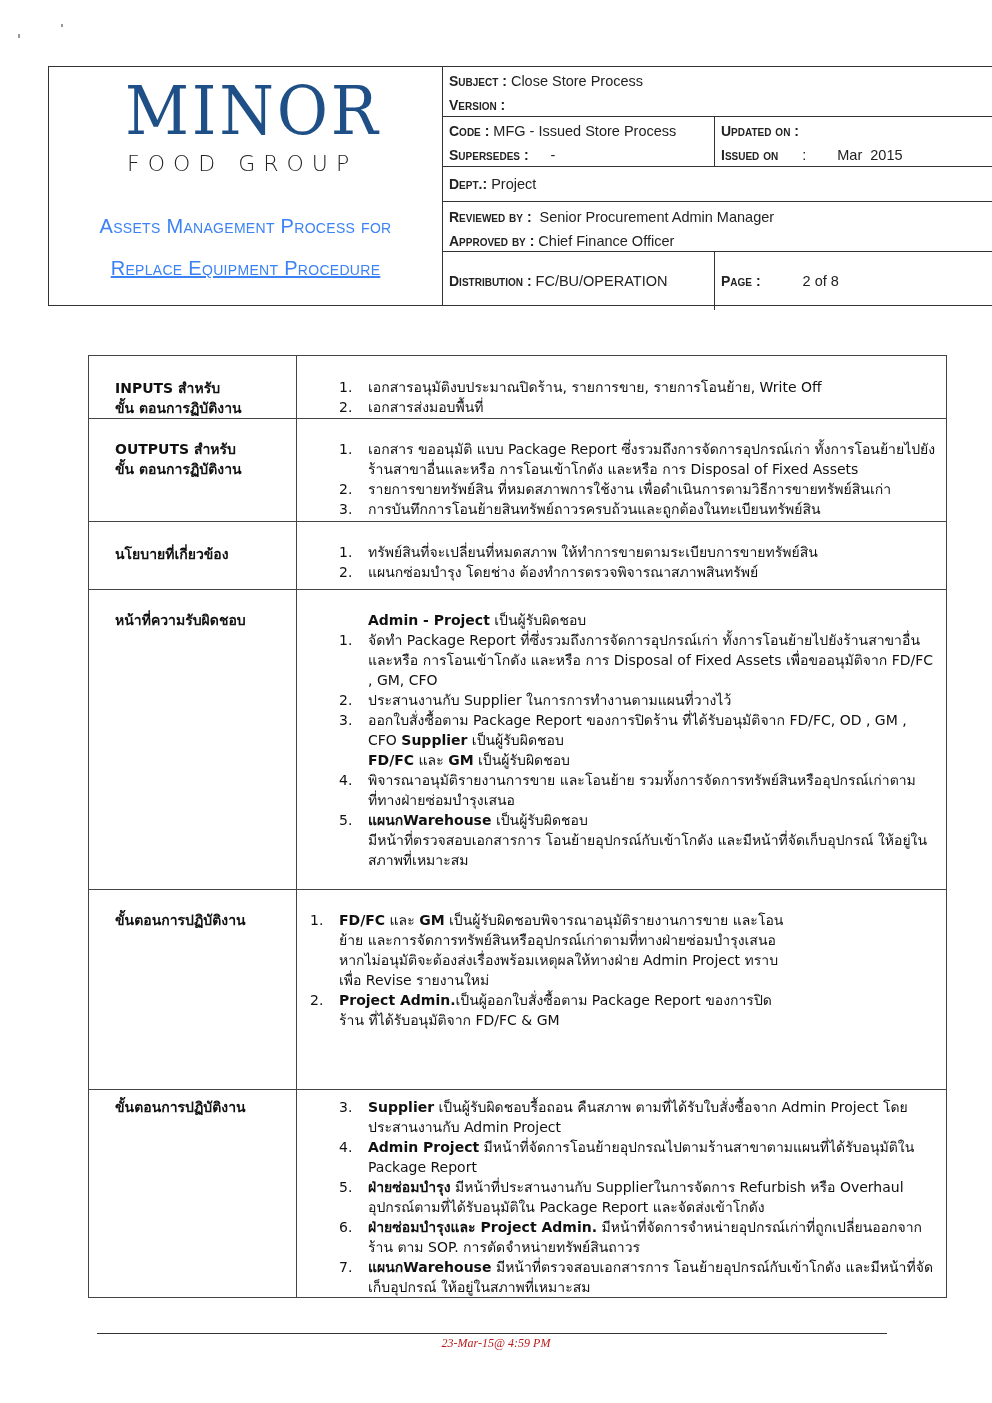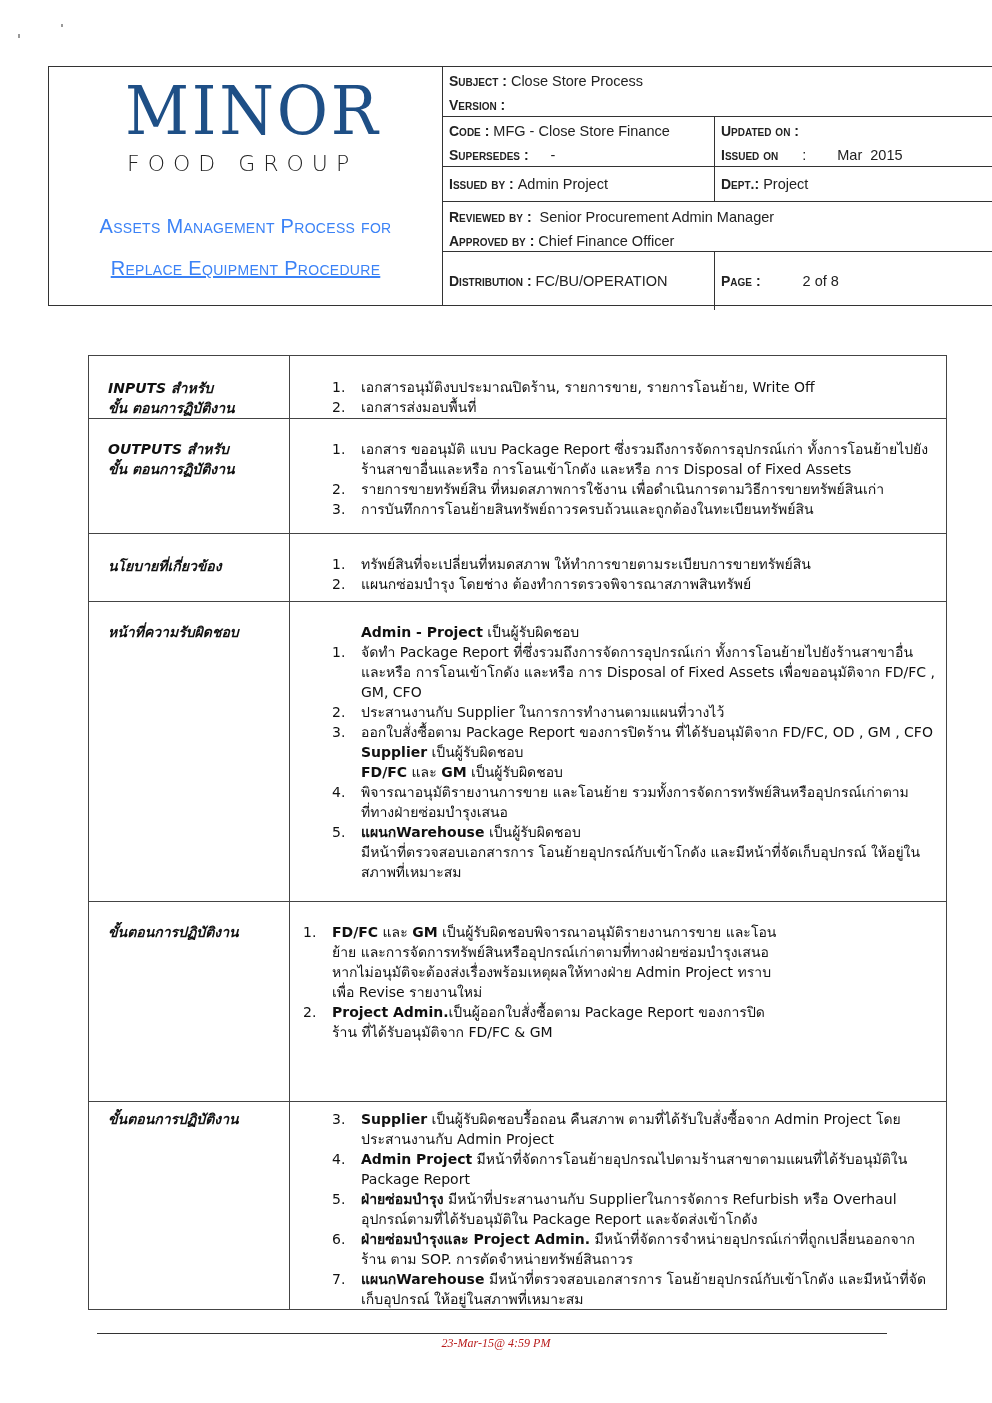--- a/index.html
+++ b/index.html
@@ -45,21 +45,21 @@
     .lbl { font-variant: small-caps; font-size: 14px; font-weight: 600; color: #222; }
     .val { margin-left: 4px; }
 
     
     .maintbl {
       position: absolute; left: 88px; top: 355px; width: 859px;
       border-collapse: collapse; font-family: "DejaVu Sans", sans-serif;
     }
     .maintbl td { border: 1.3px solid #444; vertical-align: top; padding: 0; }
     .maintbl td.lab {
-      width: 175px; padding: 20px 6px 0 19px; font-weight: bold; font-size: 14px; line-height: 20px; font-style: italic;
+      width: 175px; padding: 20px 6px 0 26px; font-weight: bold; font-size: 14px; line-height: 20px;
     }
     .maintbl td.body { padding: 20px 10px 0 0; font-size: 14px; line-height: 20px; }
     .list { margin: 0; padding: 0; list-style: none; }
     .list li { position: relative; padding-left: 71px; }
     .list li .num { position: absolute; left: 42px; top: 0; }
     .list.shallow li { padding-left: 42px; }
     .list.shallow li .num { left: 13px; }
     .sub { padding-left: 71px; }
     b { font-weight: bold; }
 
@@ -87,32 +87,29 @@
 
   <div class="hdr-right">
     <div class="hrow" style="height:50px;">
       <div class="hcell full">
         <div class="hline"><span class="lbl">Subject :</span><span class="val">Close Store Process</span></div>
         <div class="hline"><span class="lbl">Version :</span><span class="val"></span></div>
       </div>
     </div>
     <div class="hrow" style="height:50px;">
       <div class="hcell left">
-        <div class="hline"><span class="lbl">Code :</span><span class="val">MFG - Close Store Finance</span></div>
+        <div class="hline"><span class="lbl">Code :</span><span class="val">MFG - Issued Store Process</span></div>
         <div class="hline"><span class="lbl">Supersedes :</span><span class="val" style="margin-left:22px;">-</span></div>
       </div>
       <div class="hcell" style="flex:1;">
         <div class="hline"><span class="lbl">Updated on :</span><span class="val"></span></div>
         <div class="hline"><span class="lbl">Issued on</span><span class="val" style="margin-left:24px;">:</span><span class="val" style="margin-left:31px;white-space:pre;">Mar  2015</span></div>
       </div>
     </div>
     <div class="hrow" style="height:35px;">
-      <div class="hcell left">
-          <div class="hline" style="height:30px;line-height:30px;"><span class="lbl">Issued by :</span><span class="val">Admin Project</span></div>
-        </div>
       <div class="hcell" style="flex:1;">
           <div class="hline" style="height:30px;line-height:30px;"><span class="lbl">Dept.:</span><span class="val">Project</span></div>
         </div>
     </div>
     <div class="hrow" style="height:50px;">
       <div class="hcell full" style="padding-top:3px;">
         <div class="hline"><span class="lbl">Reviewed by  :</span><span class="val" style="margin-left:8px;">Senior Procurement Admin Manager</span></div>
         <div class="hline"><span class="lbl">Approved by :</span><span class="val">Chief Finance Officer</span></div>
       </div>
     </div>
@@ -136,21 +133,21 @@
       <div>ขั้น ตอนการฏิบัติงาน</div>
     </td>
     <td class="body" style="padding-top:21px;">
       <ul class="list">
         <li><span class="num">1.</span><span>เอกสารอนุมัติงบประมาณปิดร้าน, รายการขาย, รายการโอนย้าย, Write Off</span></li>
         <li><span class="num">2.</span><span>เอกสารส่งมอบพื้นที่</span></li>
       </ul>
     </td>
   </tr>
 
-  <tr style="height:115px;">
+  <tr style="height:103px;">
     <td class="lab">
       <div>OUTPUTS สำหรับ</div>
       <div>ขั้น ตอนการฏิบัติงาน</div>
     </td>
     <td class="body">
       <ul class="list">
         <li><span class="num">1.</span><span>เอกสาร ขออนุมัติ แบบ Package Report ซึ่งรวมถึงการจัดการอุปกรณ์เก่า ทั้งการโอนย้ายไปยังร้านสาขาอื่นและหรือ การโอนเข้าโกดัง และหรือ การ Disposal of Fixed Assets</span></li>
         <li><span class="num">2.</span><span>รายการขายทรัพย์สิน ที่หมดสภาพการใช้งาน เพื่อดำเนินการตามวิธีการขายทรัพย์สินเก่า</span></li>
         <li><span class="num">3.</span><span>การบันทึกการโอนย้ายสินทรัพย์ถาวรครบถ้วนและถูกต้องในทะเบียนทรัพย์สิน</span></li>
       </ul>

